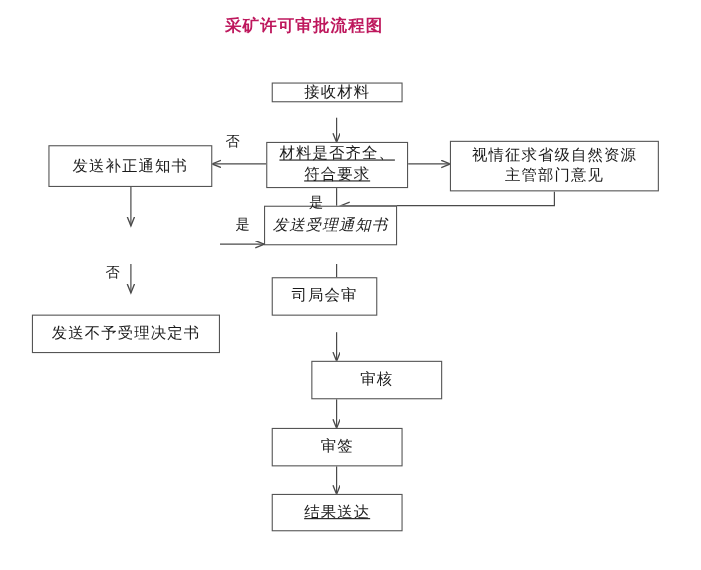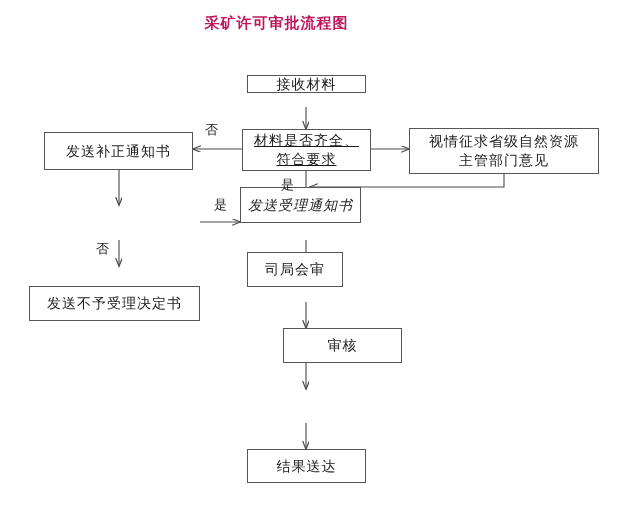--- a/index.html
+++ b/index.html
@@ -122,22 +122,23 @@
 
 
   <div class="node" style="left:240px;top:187px;width:121px;height:36px;font-style:italic;">发送受理通知书</div>
 
   <div class="node" style="left:29px;top:266px;width:171px;height:35px;margin-top:20px;">发送不予受理决定书</div>
 
   <div class="node" style="left:247px;top:252px;width:96px;height:35px;">司局会审</div>
 
   <div class="node" style="left:247px;top:328px;width:119px;height:35px;margin-left:36px;">审核</div>
 
+  <div class="node" style="left:247px;top:389px;width:119px;height:35px;">审签</div>
 
-  <div class="node" style="left:247px;top:449px;width:119px;height:34px;">结果送达</div>
+  <div class="node" style="left:247px;top:449px;width:119px;height:34px;text-decoration:underline;">结果送达</div>
 
   <div class="edge-label" style="left:205px;top:123px;">否</div>
 
   <div class="edge-label" style="left:214px;top:198px;">是</div>
 
   <div class="edge-label" style="left:281px;top:178px;">是</div>
 
   <div class="edge-label" style="left:96px;top:242px;">否</div>
 
 </div>

